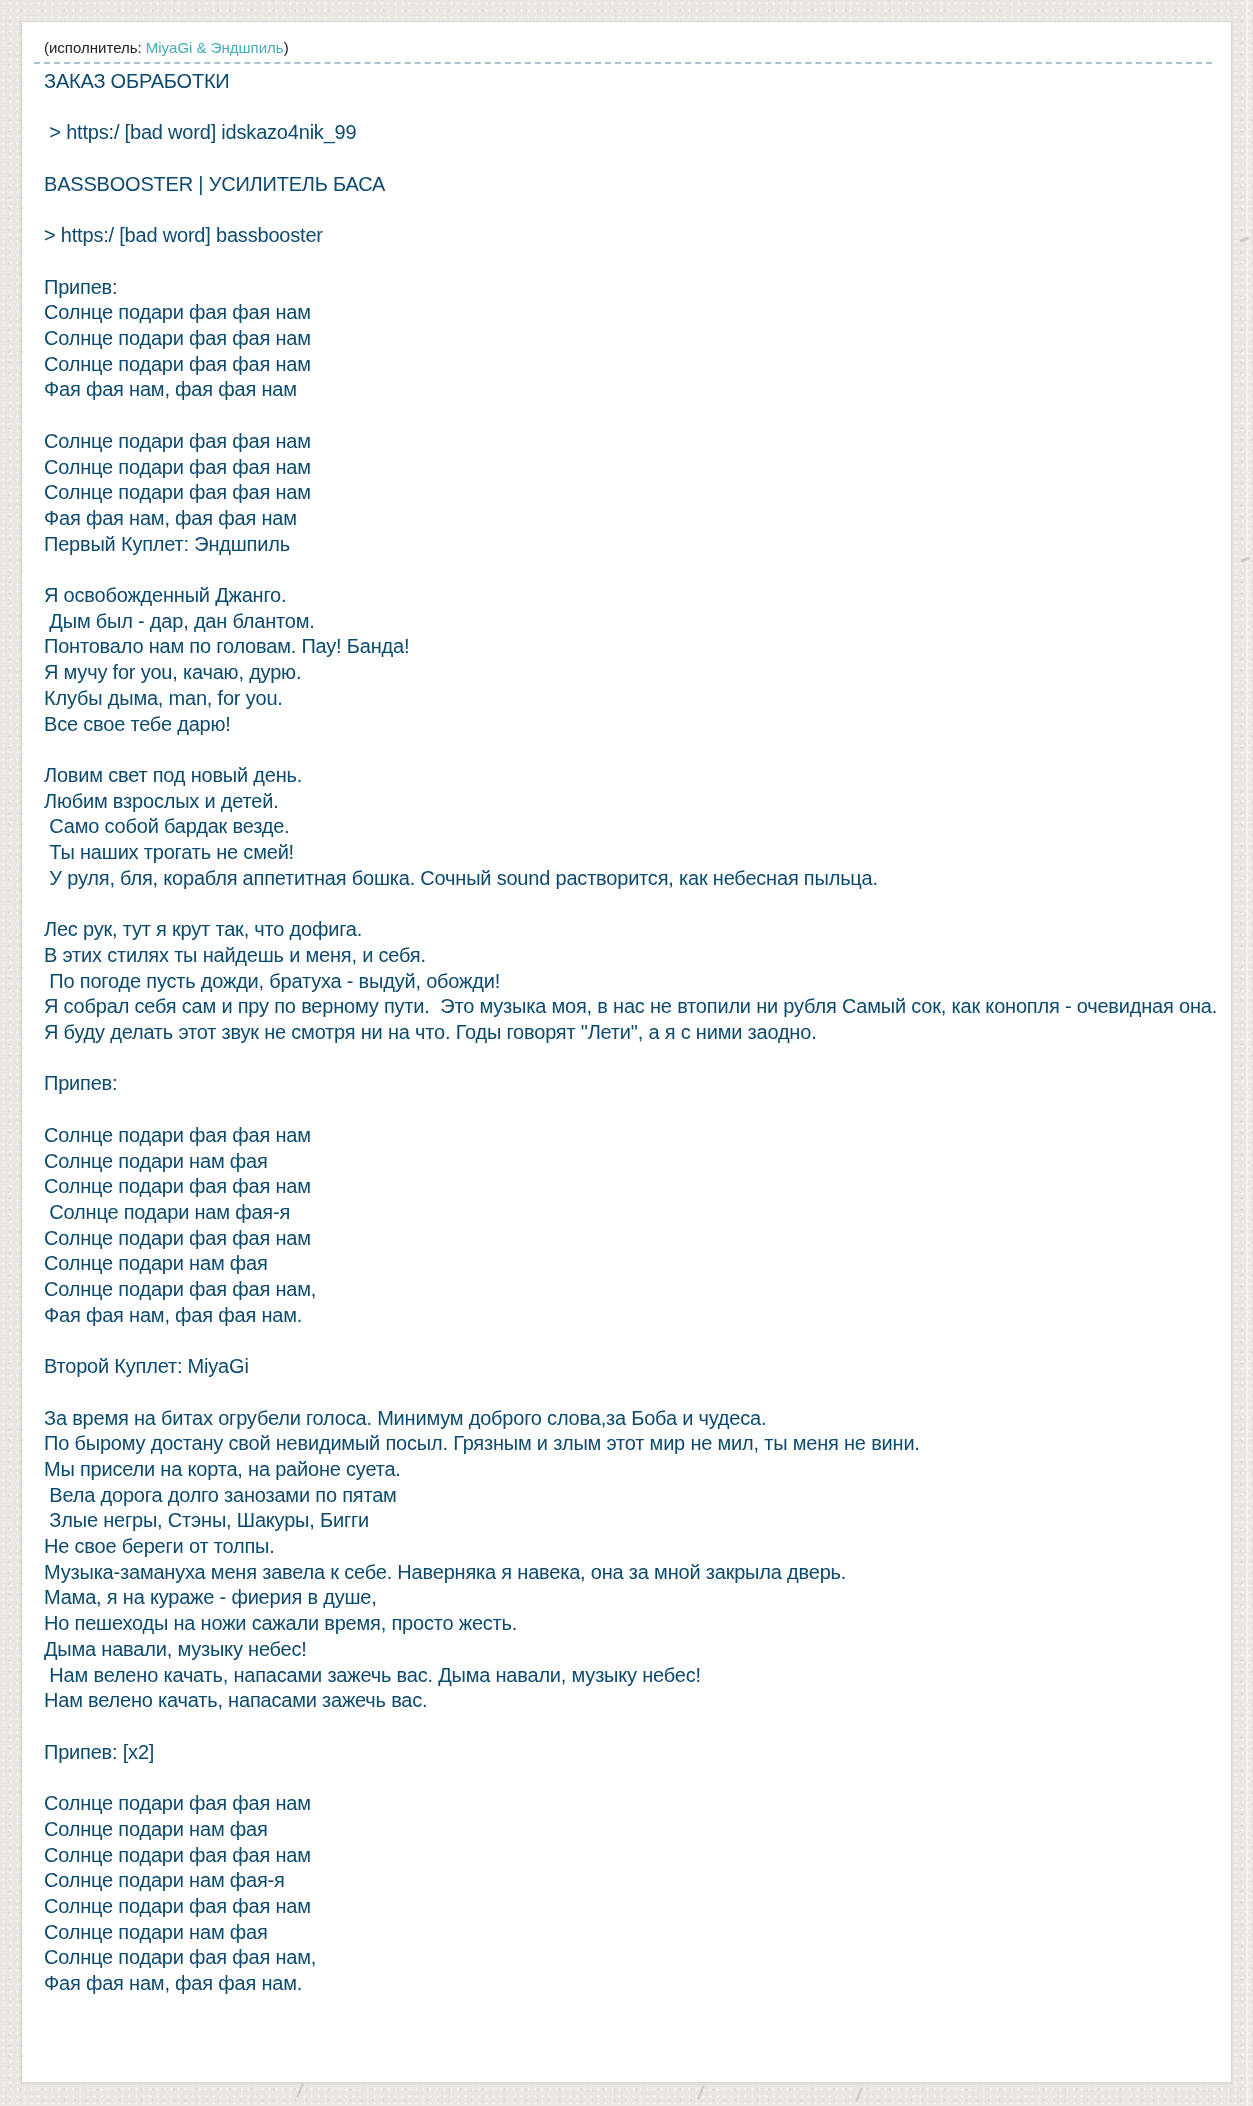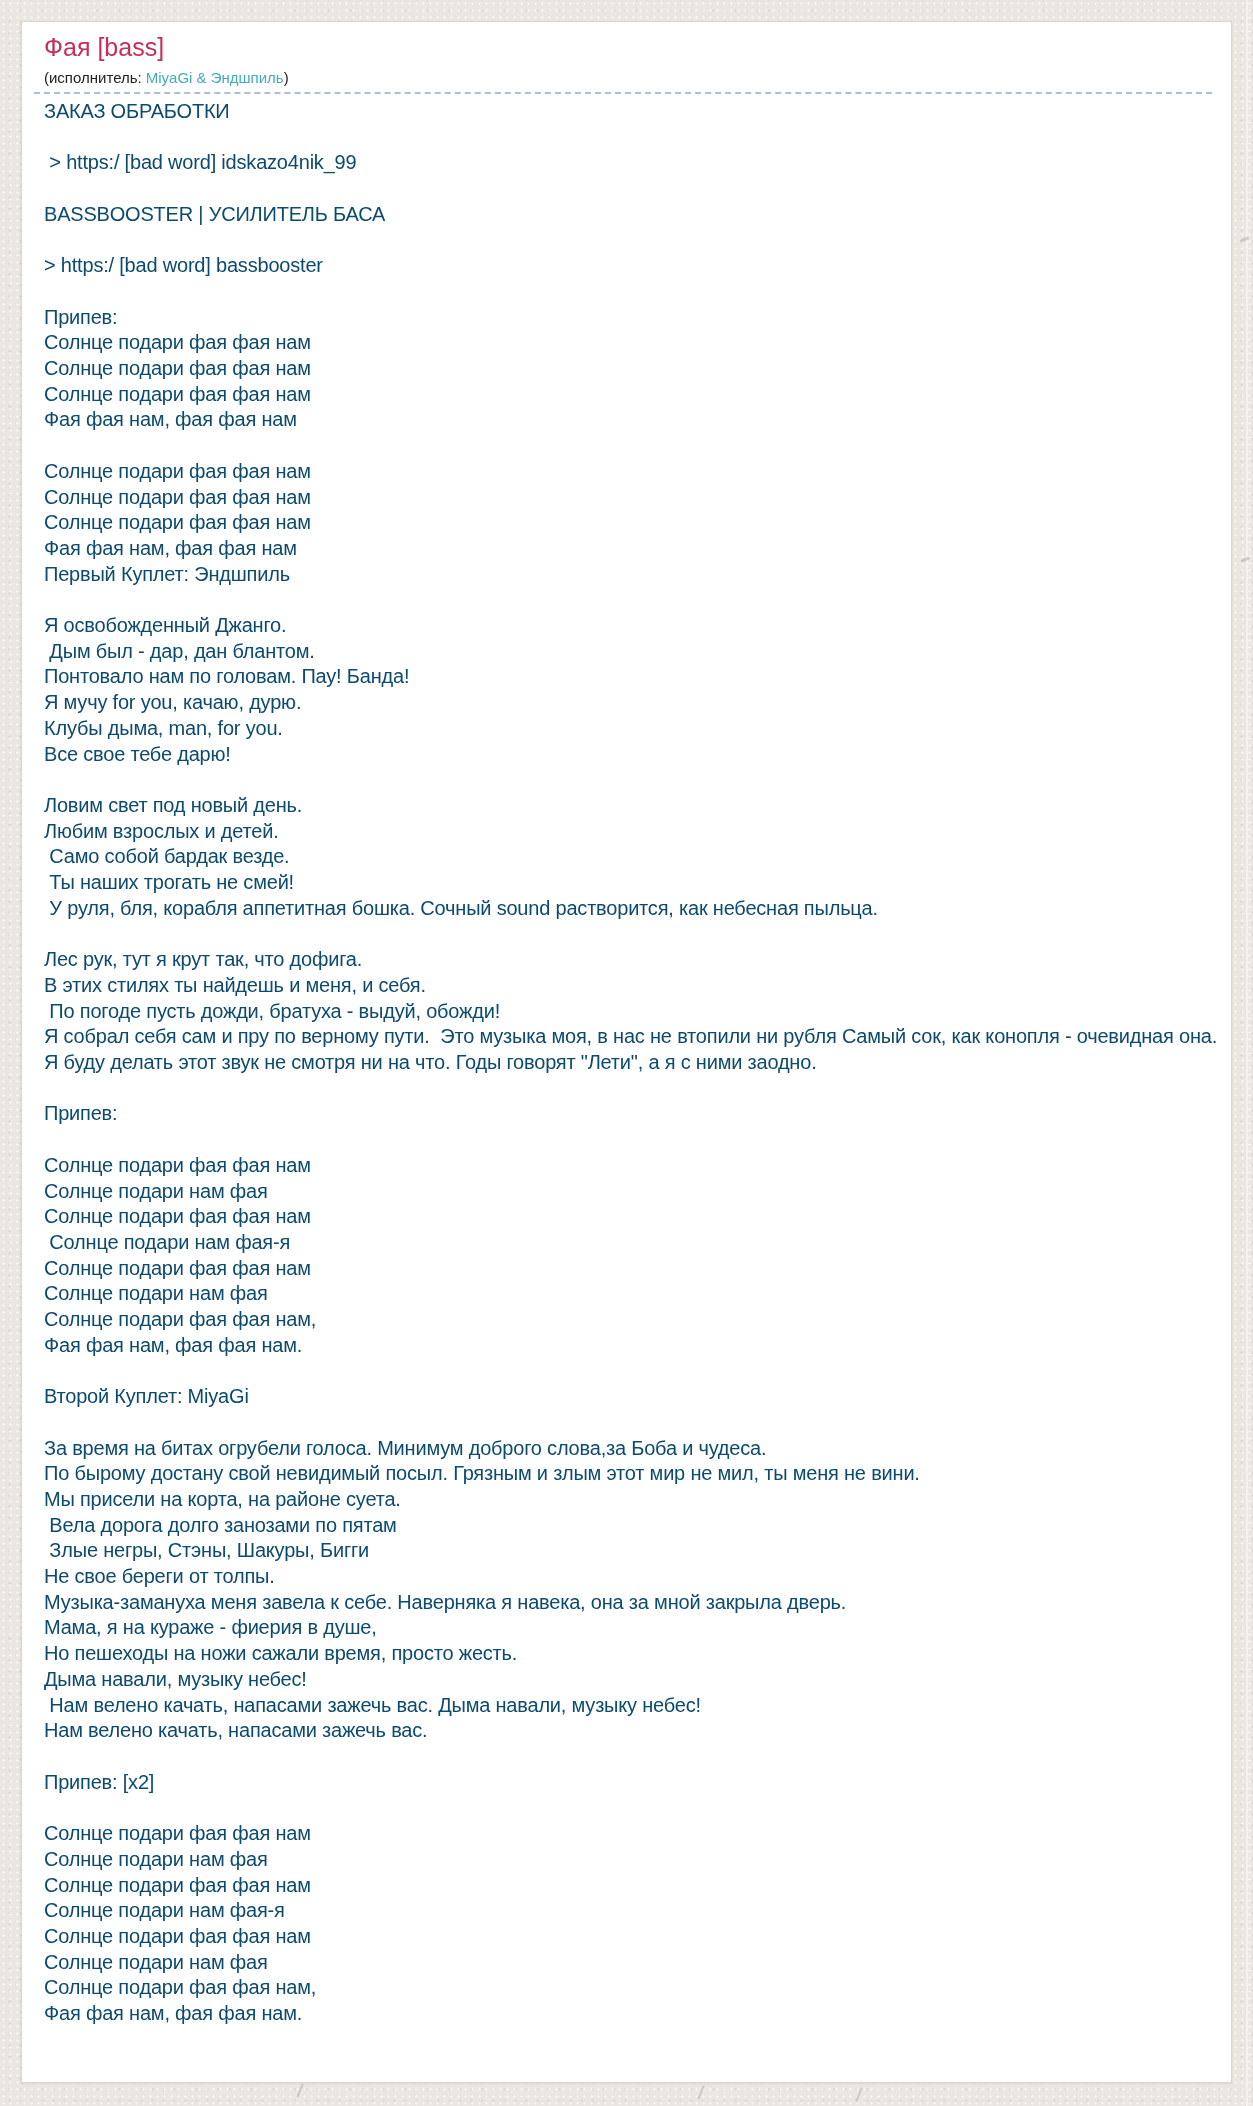--- a/index.html
+++ b/index.html
@@ -86,21 +86,20 @@
     top: 0;
     width: 2px;
     height: 2106px;
     background: rgba(255,255,255,0.45);
   }
 </style>
 </head>
 <body>
 
 <div class="card">
-  <h1 class="page-title">Фая [bass]</h1>
   <div class="performer"><span>(исполнитель:</span><a href="#">MiyaGi &amp; Эндшпиль</a><span>)</span></div>
   <div class="dashed-sep"></div>
   <div class="lyrics">ЗАКАЗ ОБРАБОТКИ
 
  &gt; https:/ [bad word] idskazo4nik_99
 
 BASSBOOSTER | УСИЛИТЕЛЬ БАСА
 
 &gt; https:/ [bad word] bassbooster
 

